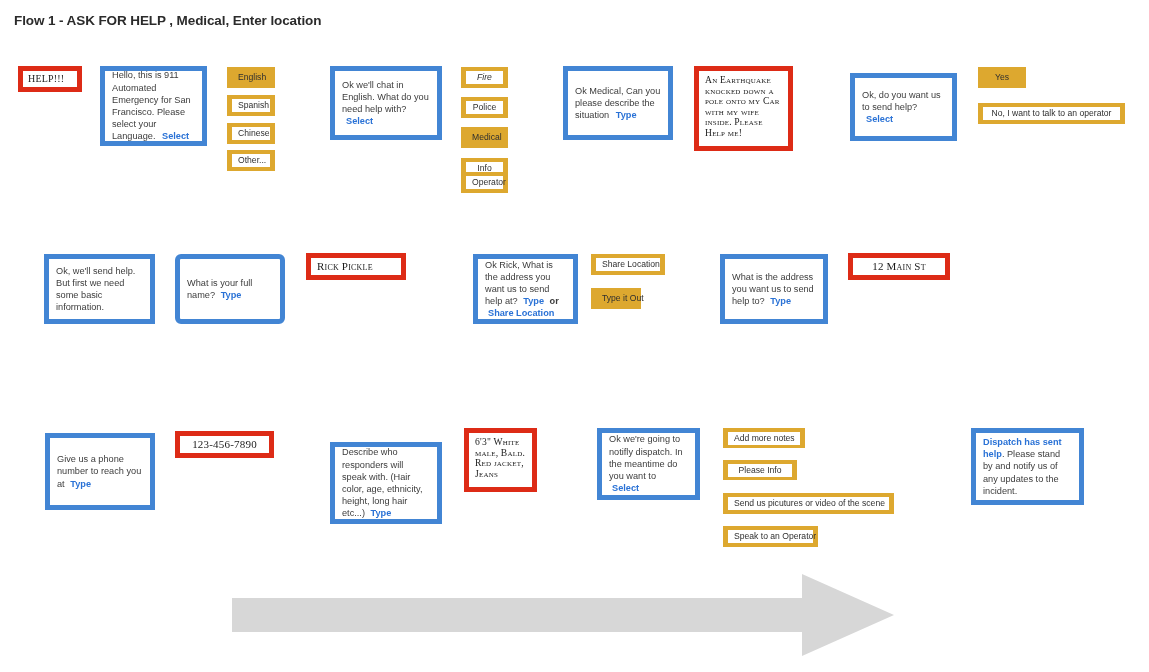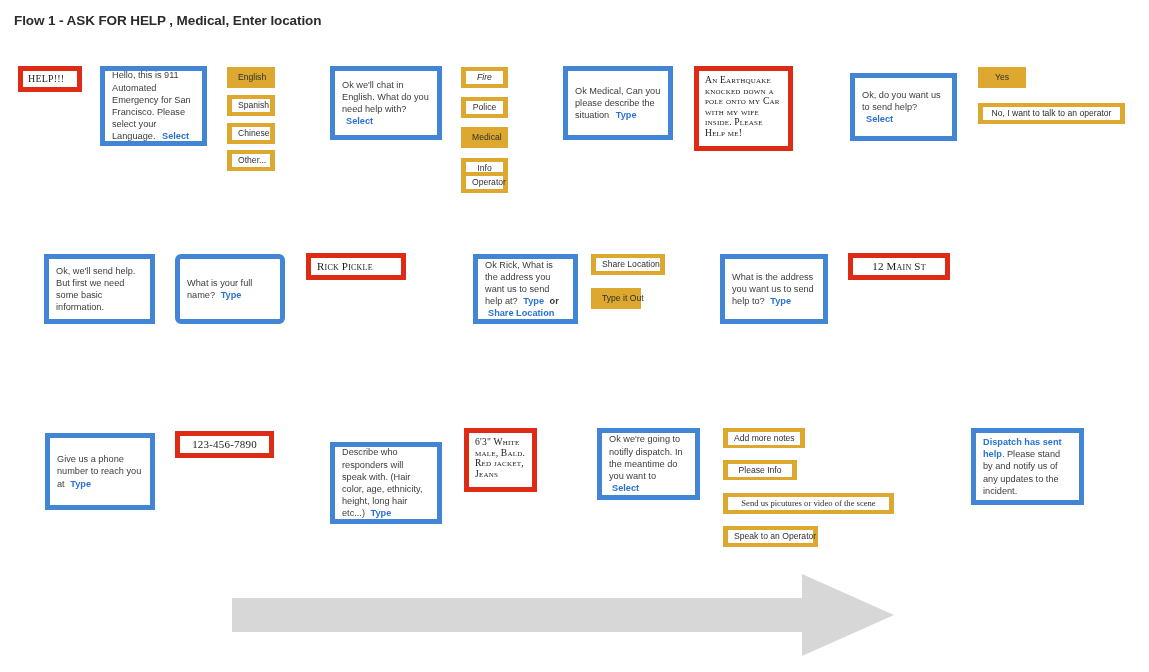--- a/index.html
+++ b/index.html
@@ -263,21 +263,21 @@
       <span class="link" style="margin-left:3px;">Select</span>
     </div>
   </div>
 
   <div class="node chip" style="left:723px; top:428px; width:82px; height:20px;">
     <div class="inner">Add more notes</div>
   </div>
   <div class="node chip" style="left:723px; top:460px; width:74px; height:20px;">
     <div class="inner">Please Info</div>
   </div>
-  <div class="node chip" style="left:723px; top:493px; width:171px; height:21px;font-family:Liberation Serif, serif;">
+  <div class="node chip" style="left:723px; top:493px; width:171px; height:21px;">
     <div class="inner">Send us picutures or video of the scene</div>
   </div>
   <div class="node chip" style="left:723px; top:526px; width:95px; height:21px;">
     <div class="inner">Speak to an Operator</div>
   </div>
 
   <div class="node card-blue" style="left:971px; top:428px; width:113px; height:77px;">
     <div class="body">
       <span class="link-strong">Dispatch has sent help</span><span>. Please stand by and  notify us of any updates to the incident.</span>
     </div>

